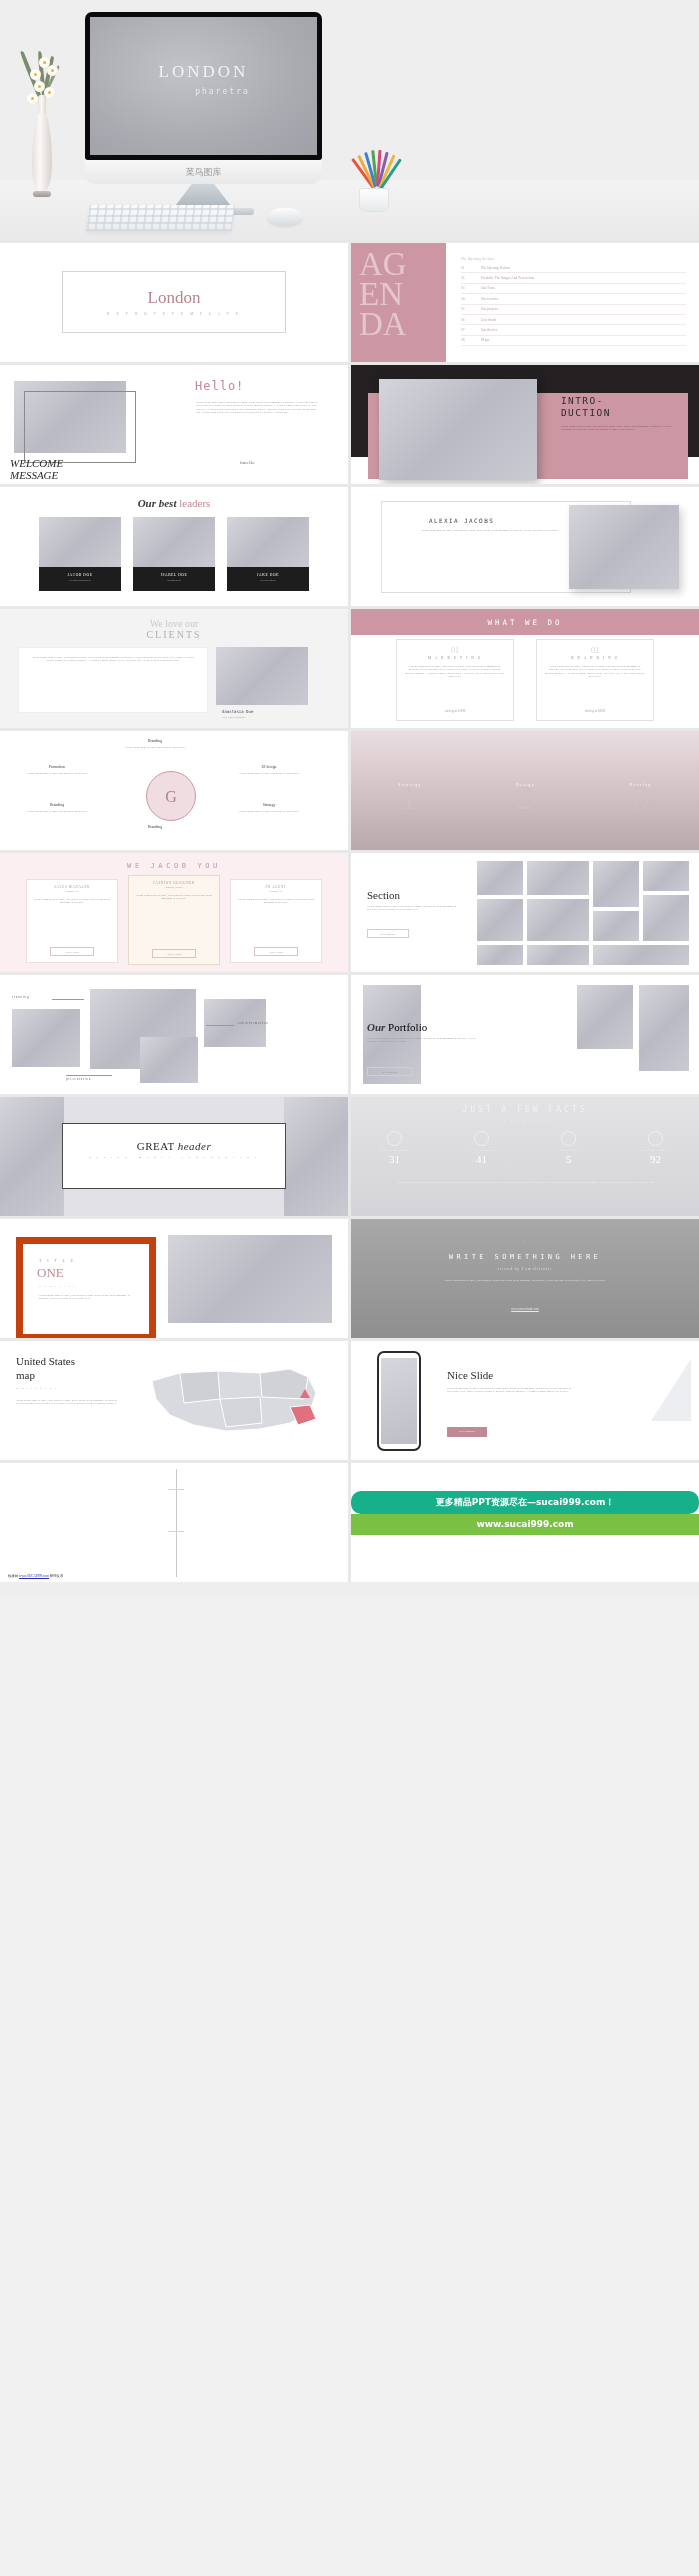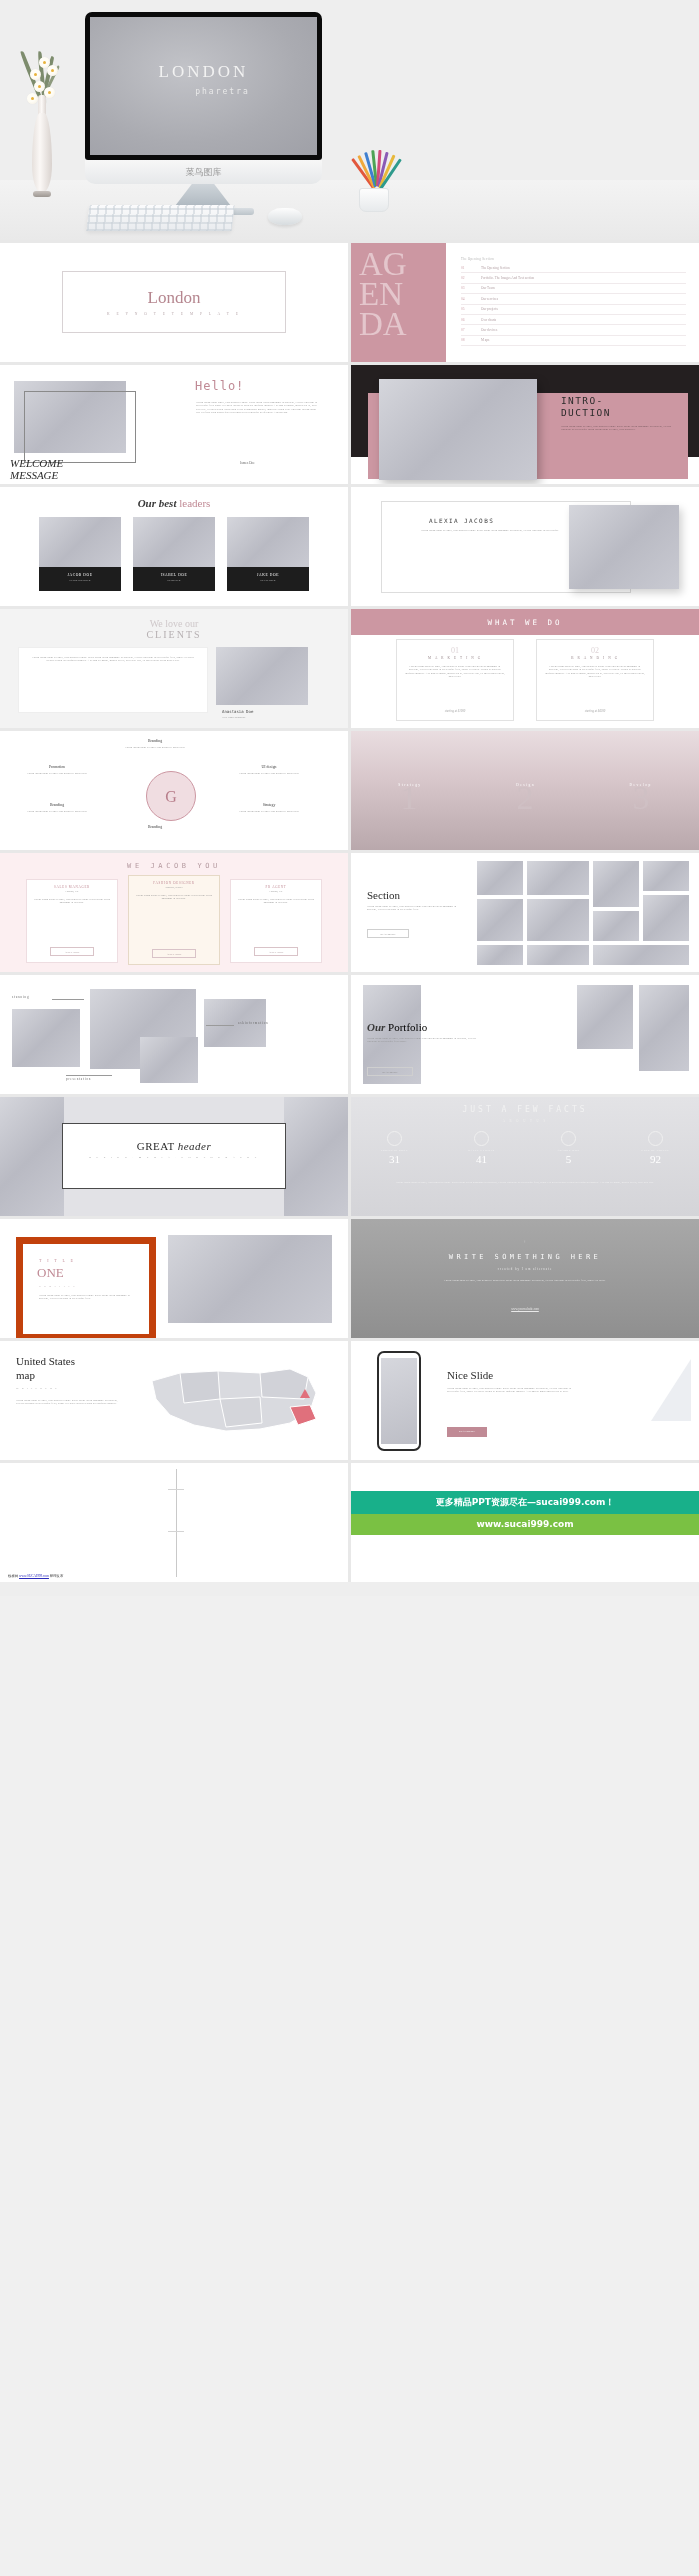--- a/index.html
+++ b/index.html
@@ -225,21 +225,21 @@
   .us-pin { position:absolute; width:0; height:0; border-left:5px solid transparent;
       border-right:5px solid transparent; border-bottom:9px solid #e0707c; }
 
   .ch-axis-v { position:absolute; left:176px; top:6px; width:1px; height:108px; background:#c9c9c9; }
   .ch-tick { position:absolute; left:168px; width:16px; height:1px; background:#d4d4d4; }
   .ftr { position:absolute; left:8px; bottom:4px; font-size:3.4px; color:#333; }
   .ftr a { color:#2b2bbb; }
 
   .banner1 { position:absolute; left:0; top:28px; width:348px; height:23px; background:#18b08a;
       color:#fff; text-align:center; line-height:23px; font-size:9px; font-weight:bold;
-      font-family:"DejaVu Sans", sans-serif; }
+      font-family:"DejaVu Sans", sans-serif;border-radius:10px; }
   .banner2 { position:absolute; left:0; top:51px; width:348px; height:21px; background:#7ac143;
       color:#fff; text-align:center; line-height:21px; font-size:9px; font-weight:bold;
       font-family:"DejaVu Sans", sans-serif; }
   .footer-bar { width:700px; height:14px; background:#eee; }
 </style>
 </head>
 <body>
 
 <div class="page">
 

